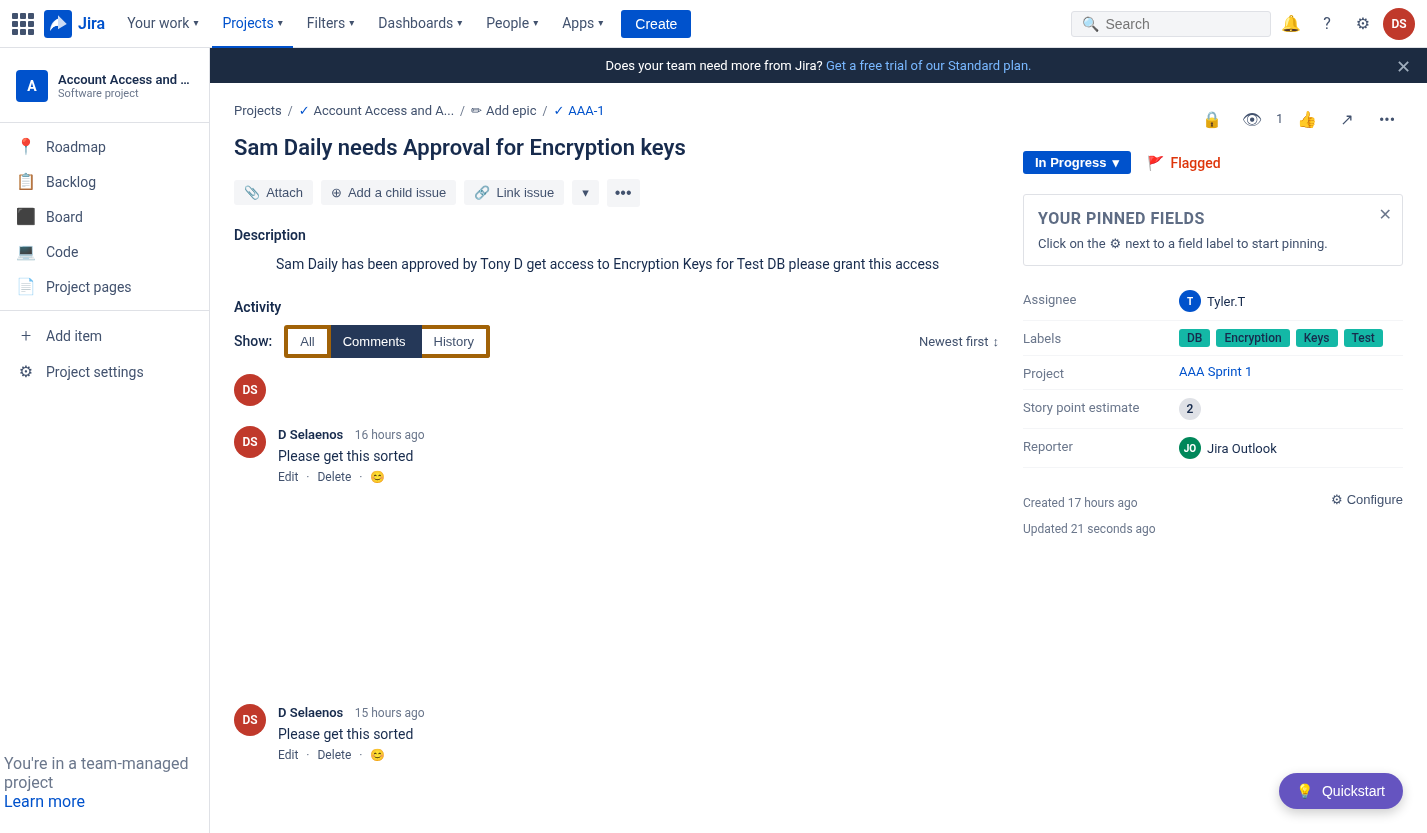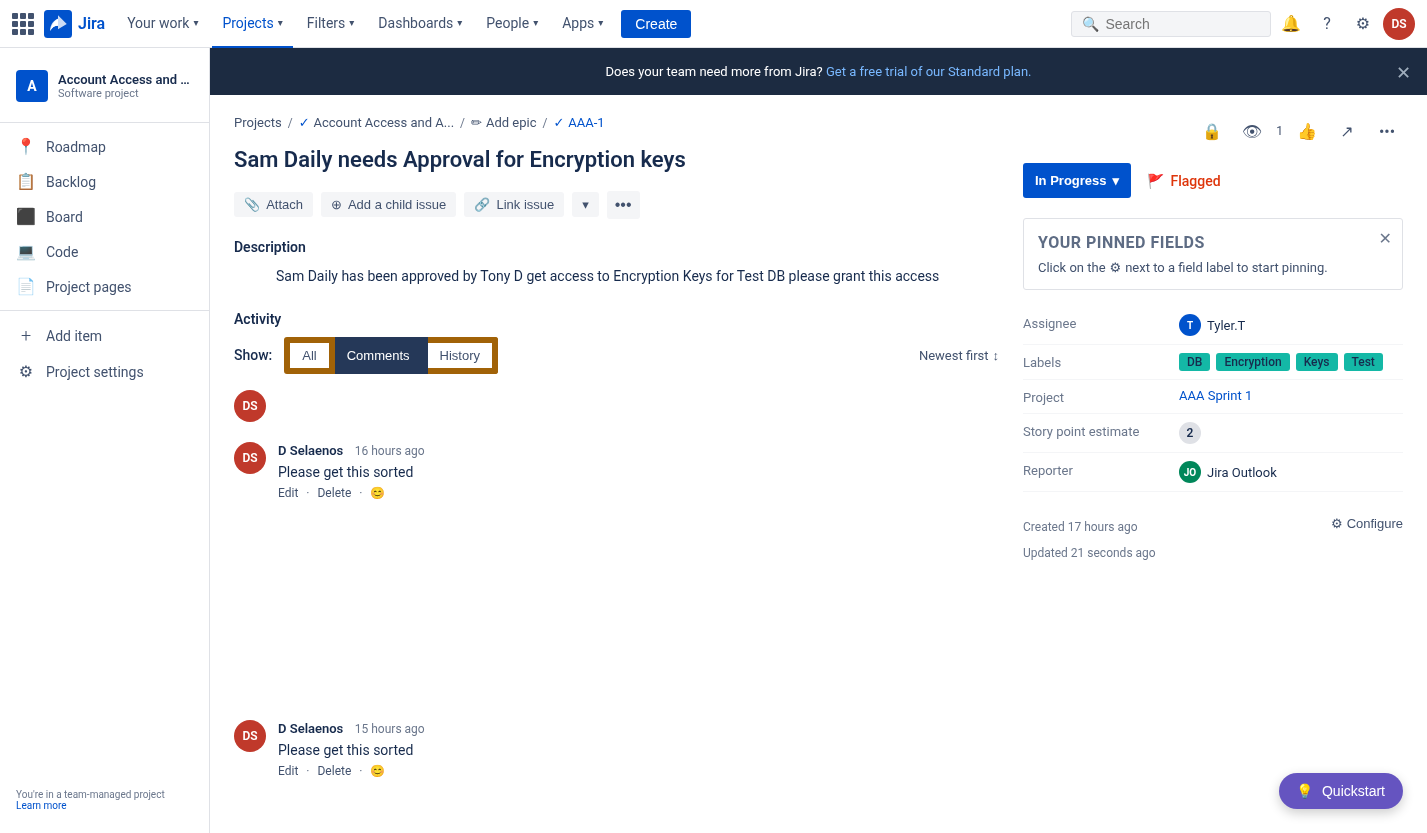--- a/index.html
+++ b/index.html
@@ -53,32 +53,32 @@
     }
     .sidebar-project-info { overflow: hidden; }
     .sidebar-project-name { font-size: 13px; font-weight: 600; color: #172b4d; white-space: nowrap; overflow: hidden; text-overflow: ellipsis; }
     .sidebar-project-type { font-size: 11px; color: #6b778c; }
     .sidebar-divider { border: none; border-top: 1px solid #dfe1e6; margin: 6px 0; }
     .sidebar-item {
       display: flex; align-items: center; gap: 10px; padding: 8px 16px;
       cursor: pointer; color: #42526e; font-size: 14px; border-radius: 0;
     }
     .sidebar-item-icon { width: 20px; text-align: center; font-size: 16px; }
-    .sidebar-footer { position: absolute; bottom: 12px; left: 0; right: 0; padding: 10px 16px; font-size: 10px; color: #6b778c; }
+    .sidebar-footer { position: absolute; bottom: 12px; left: 0; right: 0; padding: 10px 4px; font-size: 16px; color: #6b778c; }
     .sidebar-footer-link { color: #0052cc; cursor: pointer; text-decoration: none; }
 
     
     .main {
       margin-top: 48px; margin-left: 210px; min-height: calc(100vh - 48px);
       background: #fff; display: flex; flex-direction: column;
     }
 
     
     .banner {
-      background: #1c2b41; color: #fff; text-align: center; padding: 16px 40px;
+      background: #1c2b41; color: #fff; text-align: center; padding: 10px 40px;
       font-size: 13px; position: relative; display: flex; align-items: center; justify-content: center;
     }
     .banner-close {
       position: absolute; right: 16px; top: 50%; transform: translateY(-50%);
       cursor: pointer; font-size: 18px; color: #9fadbc;
     }
     .banner-link { color: #79b8ff; cursor: pointer; }
 
     
     .issue-content {
@@ -109,36 +109,36 @@
     .issue-right-header { display: flex; align-items: center; justify-content: flex-end; gap: 8px; margin-bottom: 16px; }
     .right-icon-btn {
       width: 32px; height: 32px; display: flex; align-items: center; justify-content: center;
       border-radius: 3px; cursor: pointer; font-size: 16px; color: #42526e;
     }
     .watch-count { font-size: 12px; color: #42526e; }
 
     
     .status-btn {
       background: #0052cc; color: #fff; border: none; border-radius: 3px;
-      padding: 10px 12px; font-size: 13px; font-weight: 600; cursor: pointer;
+      padding: 4px 12px; font-size: 13px; font-weight: 600; cursor: pointer;
       display: flex; align-items: center; gap: 6px;
     }
     .flagged-badge { display: flex; align-items: center; gap: 6px; color: #de350b; font-size: 14px; font-weight: 500; }
 
     
     .section-title { font-size: 14px; font-weight: 600; color: #172b4d; margin-bottom: 10px; }
     .description-text { font-size: 14px; color: #172b4d; line-height: 1.6; margin-left: 42px; }
 
     
     .activity-section { margin-top: 24px; }
     .activity-controls { display: flex; align-items: center; gap: 12px; margin-bottom: 16px; flex-wrap: wrap; }
     .activity-show-label { font-size: 14px; color: #172b4d; font-weight: 500; }
     .activity-tabs { display: flex; align-items: center; }
     .activity-tab {
-      padding: 5px 12px; border: 6px solid #a16207; background: #fff; cursor: pointer;
+      padding: 5px 12px; border: 4px solid #a16207; background: #fff; cursor: pointer;
       font-size: 13px; color: #42526e;
     }
     .activity-tab:first-child { border-radius: 3px 0 0 3px; }
     .activity-tab:last-child { border-radius: 0 3px 3px 0; border-left: none; }
     .activity-tab.middle { border-left: none; }
     .activity-tab.active { background: #253858; color: #fff; border-color: #253858; }
     .activity-sort { margin-left: auto; display: flex; align-items: center; gap: 4px; font-size: 13px; color: #42526e; cursor: pointer; }
 
     
     .comment-row { display: flex; gap: 12px; margin-bottom: 20px; }

